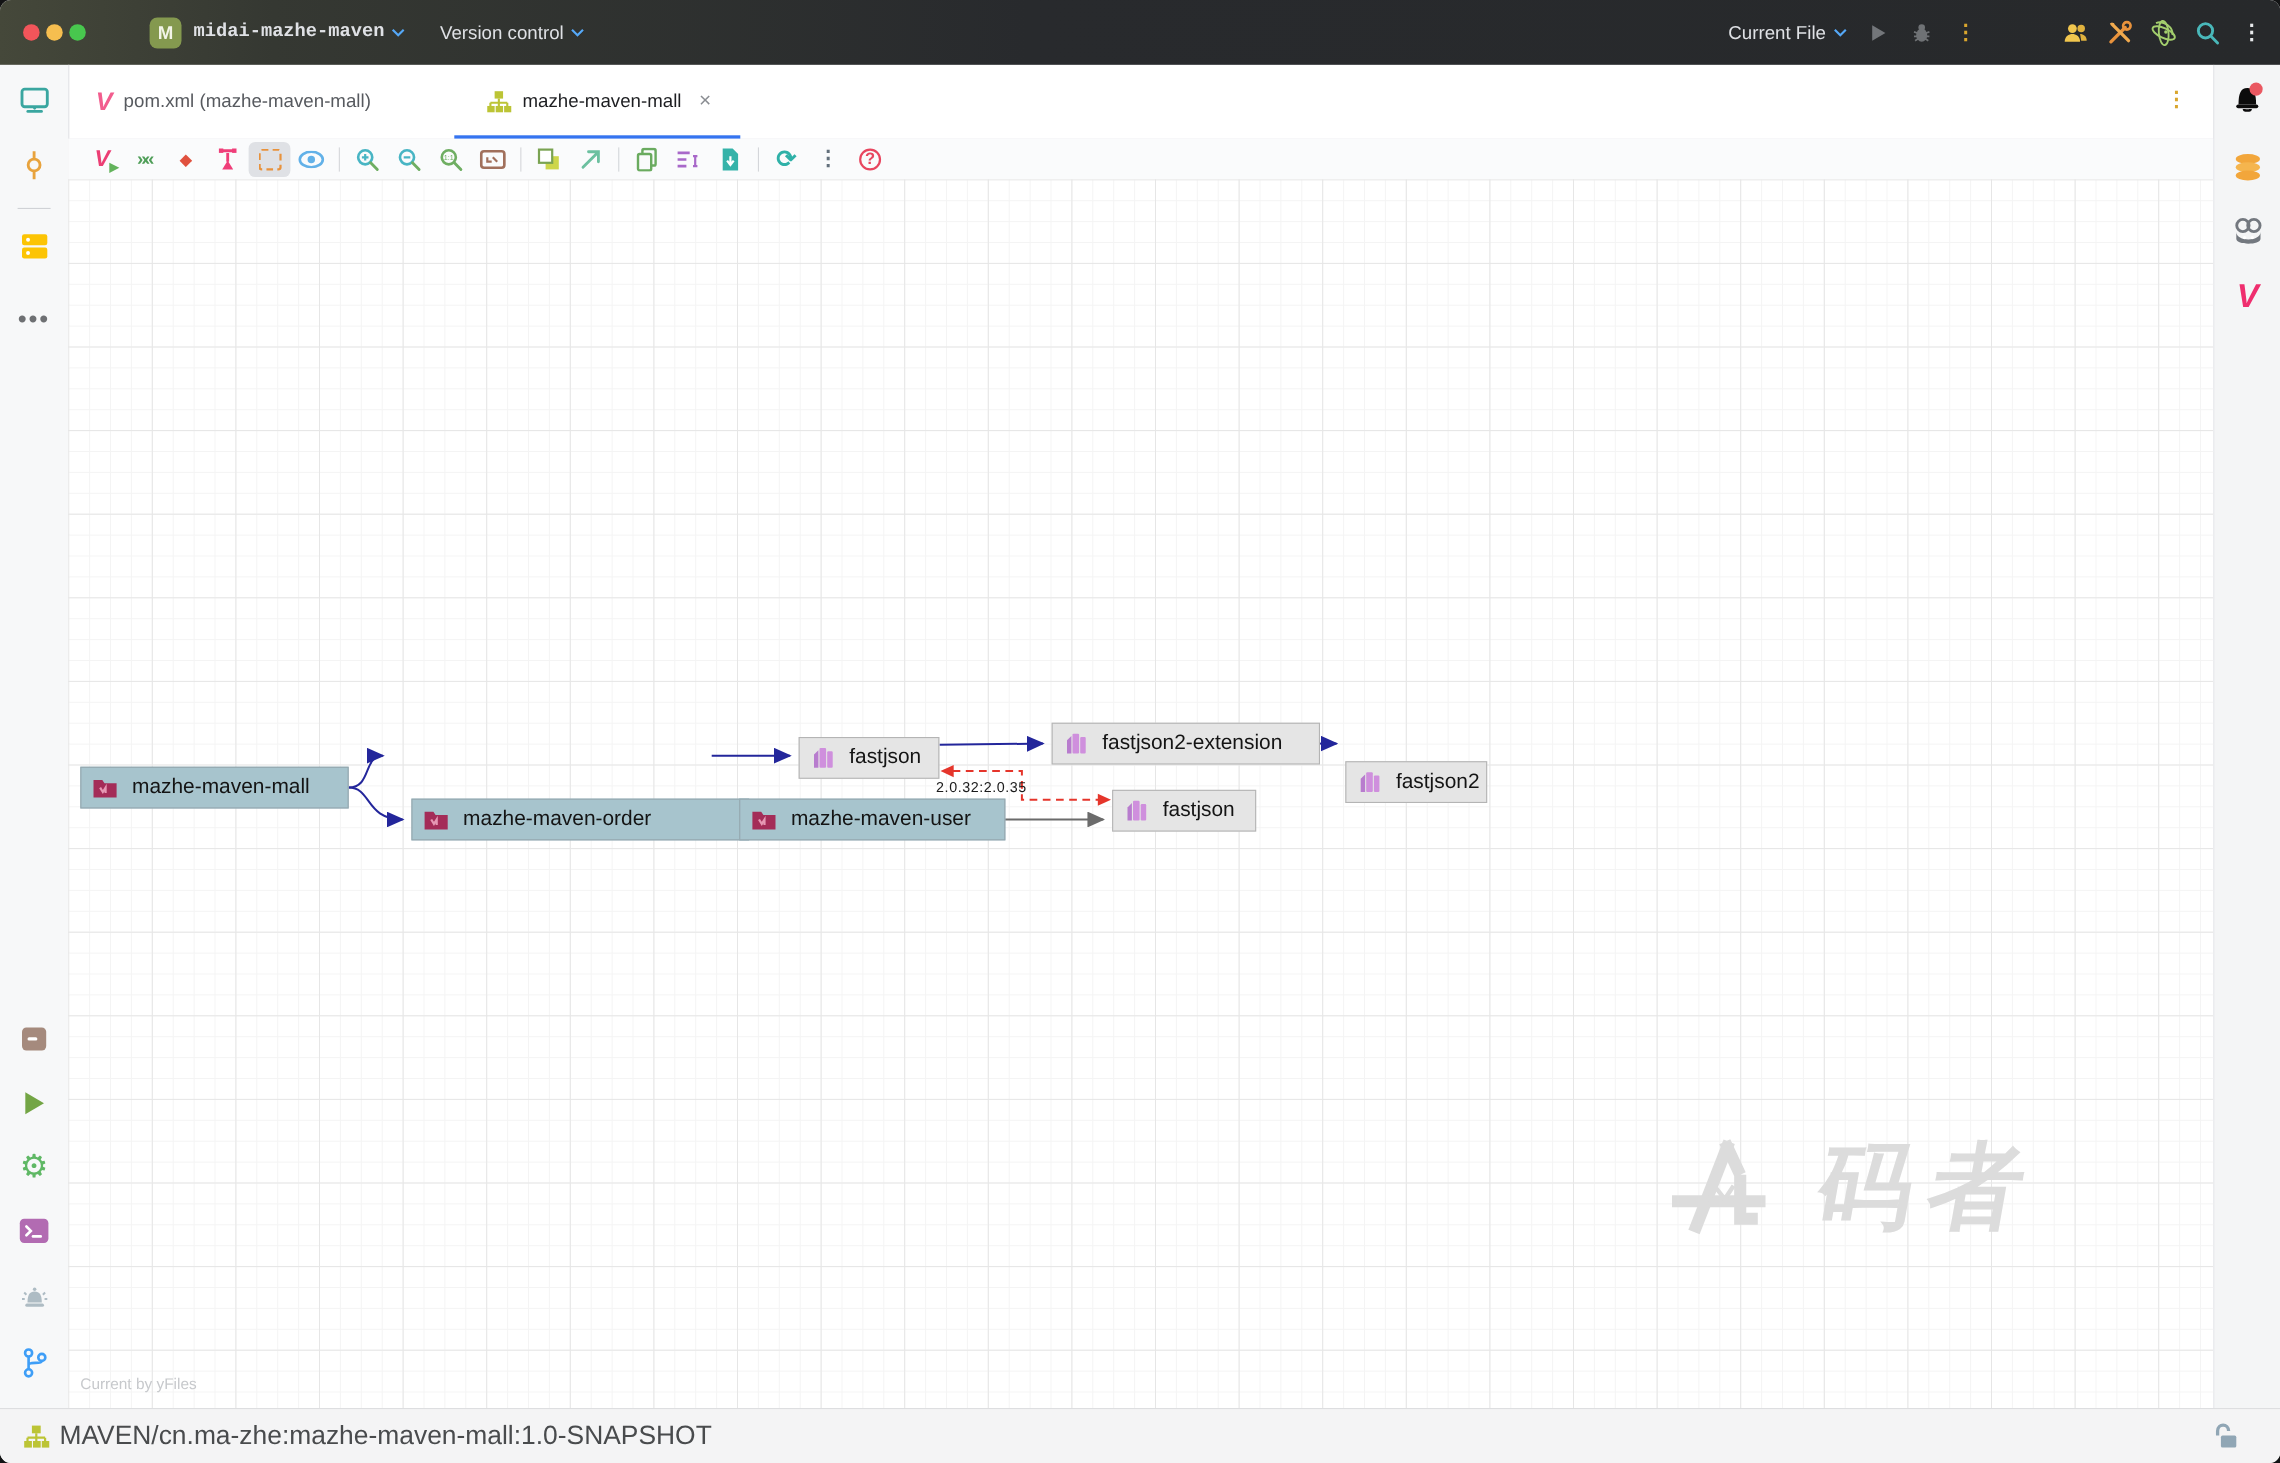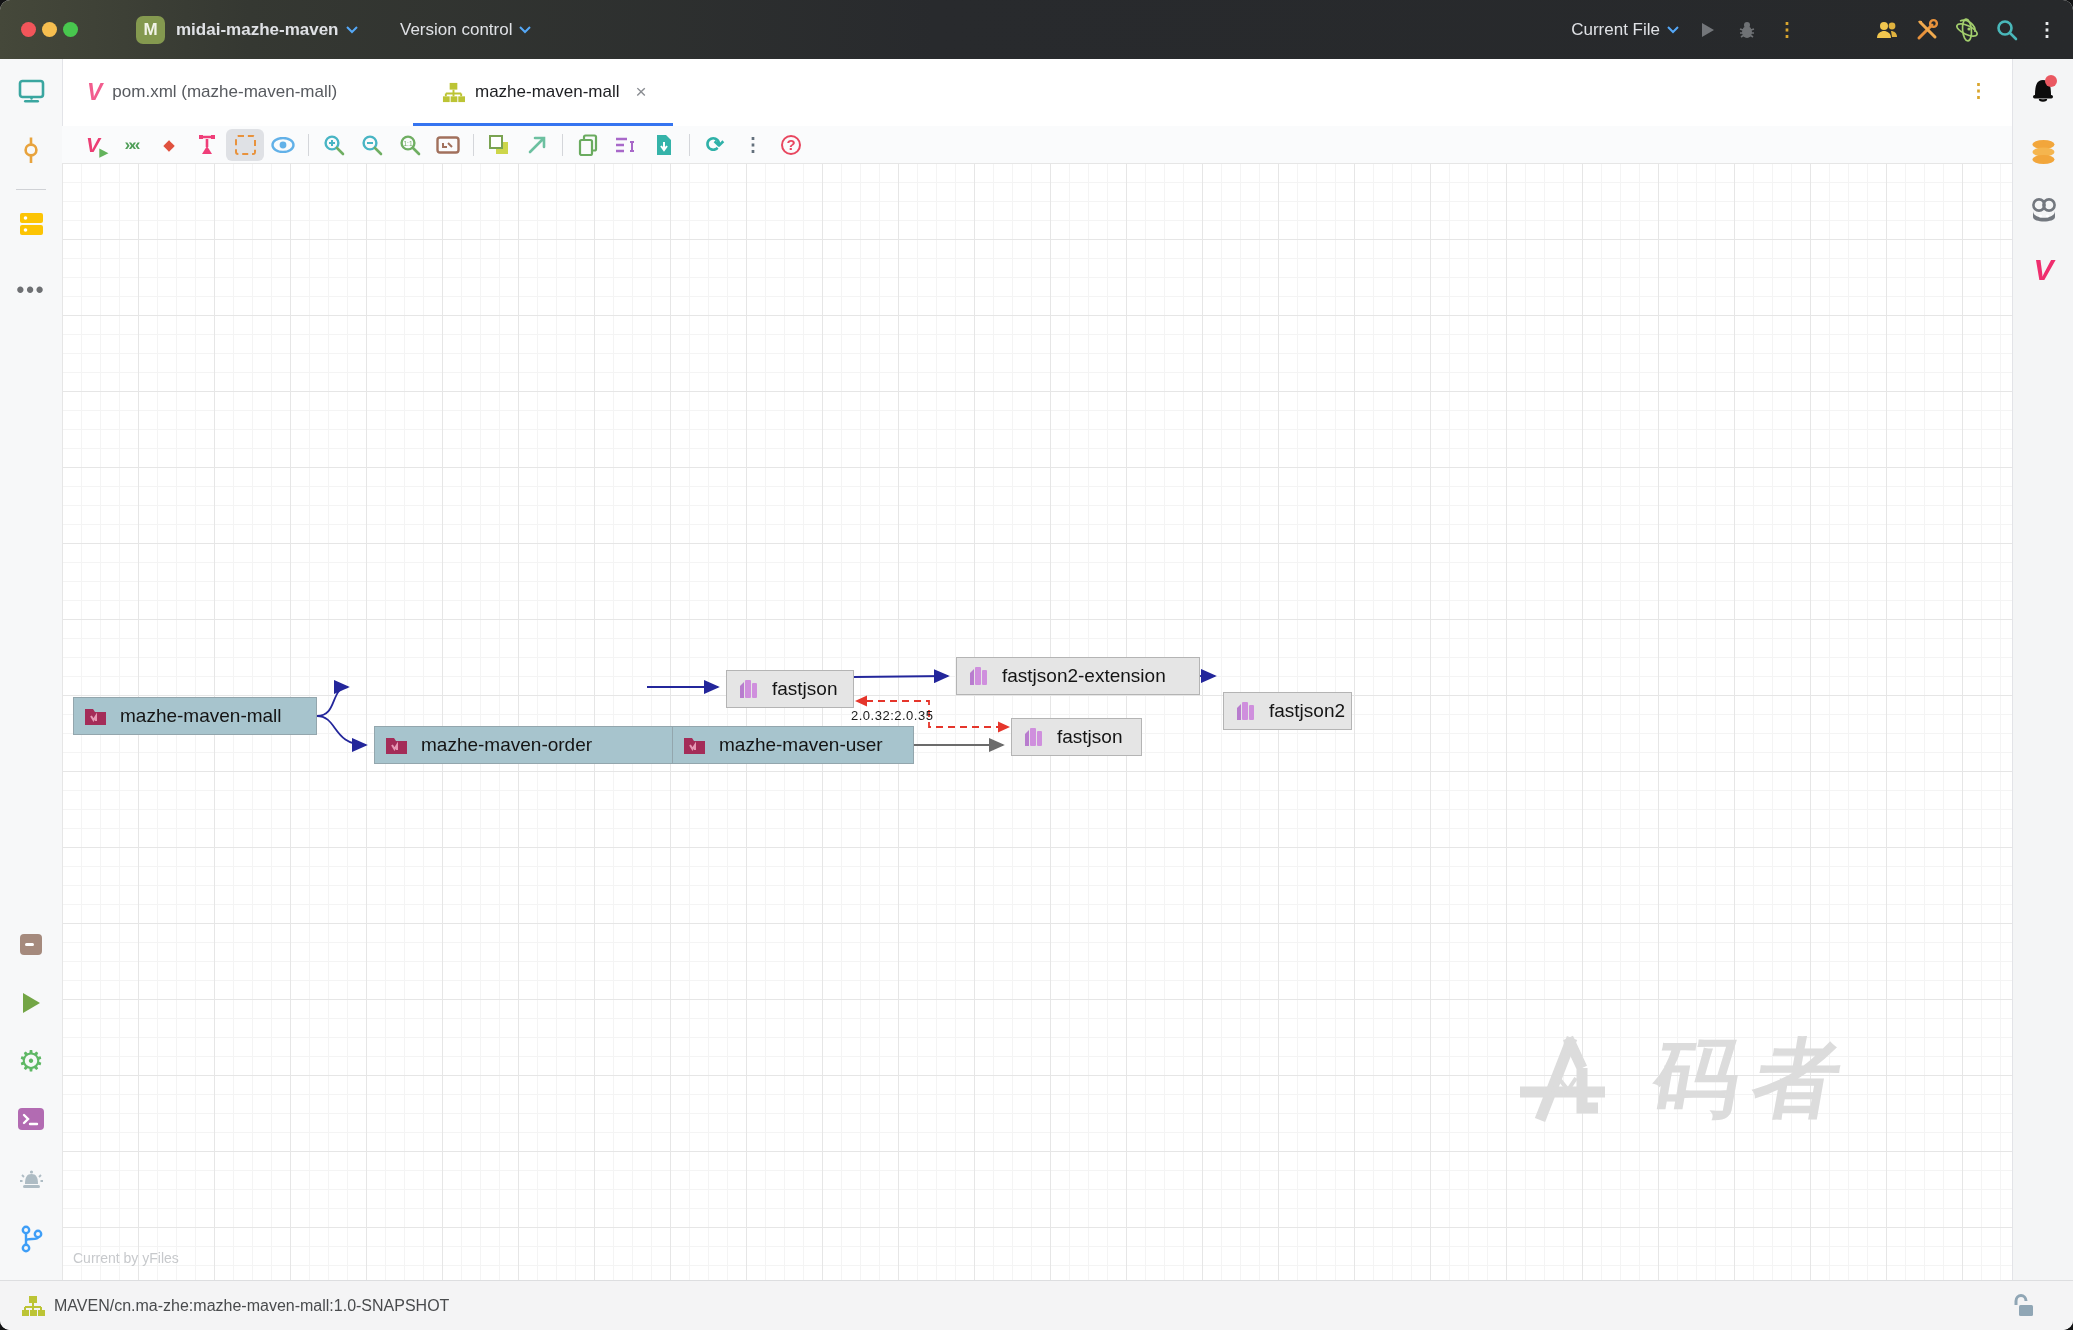--- a/index.html
+++ b/index.html
@@ -7,21 +7,21 @@
   
   .titlebar{position:absolute;left:0;top:0;width:2073px;height:59px;
     background:linear-gradient(to right,#45483a 0%,#353832 12%,#282a2d 45%,#27292b 100%);}
   .tl{position:absolute;top:22px;width:15px;height:15px;border-radius:50%;}
   .tl.red{left:21px;background:#f2555a;}
   .tl.yellow{left:42px;background:#f6be4f;}
   .tl.green{left:63px;background:#48c74e;}
   .proj-badge{position:absolute;left:136px;top:16px;width:29px;height:28px;border-radius:7px;background:#84994f;
     color:#f2f4e8;font-size:17px;font-weight:bold;display:flex;align-items:center;justify-content:center;}
   .tb-text{position:absolute;top:0;height:59px;display:flex;align-items:center;color:#dfe1e5;font-size:17px;gap:7px;}
-  .tb-text.bold{font-weight:bold;}
+  .tb-text.bold{font-weight:bold;font-family:Liberation Mono, monospace;}
   .chev{width:12px;height:8px;display:inline-block;}
   .tb-right{position:absolute;right:0;top:0;height:59px;display:flex;align-items:center;}
   .tb-ic{width:40px;height:59px;display:flex;align-items:center;justify-content:center;}
   .kebab{font-size:19px;font-weight:bold;line-height:1;letter-spacing:0;}
   
   .tabbar{position:absolute;left:62px;top:59px;width:1950px;height:67px;background:#ffffff;border-bottom:1px solid #e8e9eb;}
   .tab{position:absolute;top:0;height:66px;display:flex;align-items:center;gap:10px;font-size:17px;}
   .tab .lbl{white-space:nowrap;}
   .tab1{left:25px;color:#575a5f;}
   .tab2{left:380px;color:#1d1e21;}
@@ -63,21 +63,21 @@
   .watermark .wm-text{font-size:86px;font-weight:bold;transform:skewX(-10deg);letter-spacing:14px;}
   
   .edges{position:absolute;left:0;top:0;width:2073px;height:1330px;pointer-events:none;}
   .gnode{position:absolute;height:38px;display:flex;align-items:center;gap:13px;padding-left:10px;box-sizing:border-box;
     font-size:19px;color:#141414;white-space:nowrap;}
   .gnode.module{background:#a7c4cd;border:1px solid #93a6ad;}
   .gnode.library{background:#e5e5e5;border:1px solid #b4b4b4;}
   .conflict-lbl{position:absolute;left:851px;top:708px;font-size:13px;color:#1b1b1b;letter-spacing:0.5px;}
   
   .statusbar{position:absolute;left:0;top:1280px;width:2073px;height:50px;background:#f4f4f5;border-top:1px solid #dddee0;}
-  .status-left{position:absolute;left:21px;top:0;height:50px;display:flex;align-items:center;gap:9px;color:#494b4d;font-size:16px;}
+  .status-left{position:absolute;left:21px;top:0;height:50px;display:flex;align-items:center;gap:9px;color:#494b4d;font-size:24px;}
   .status-lock{position:absolute;right:38px;top:12px;}
 </style>
 </head>
 <body>
 
 <div class="window">
 
   <div class="titlebar">
     <div class="tl red"></div>
     <div class="tl yellow"></div>

